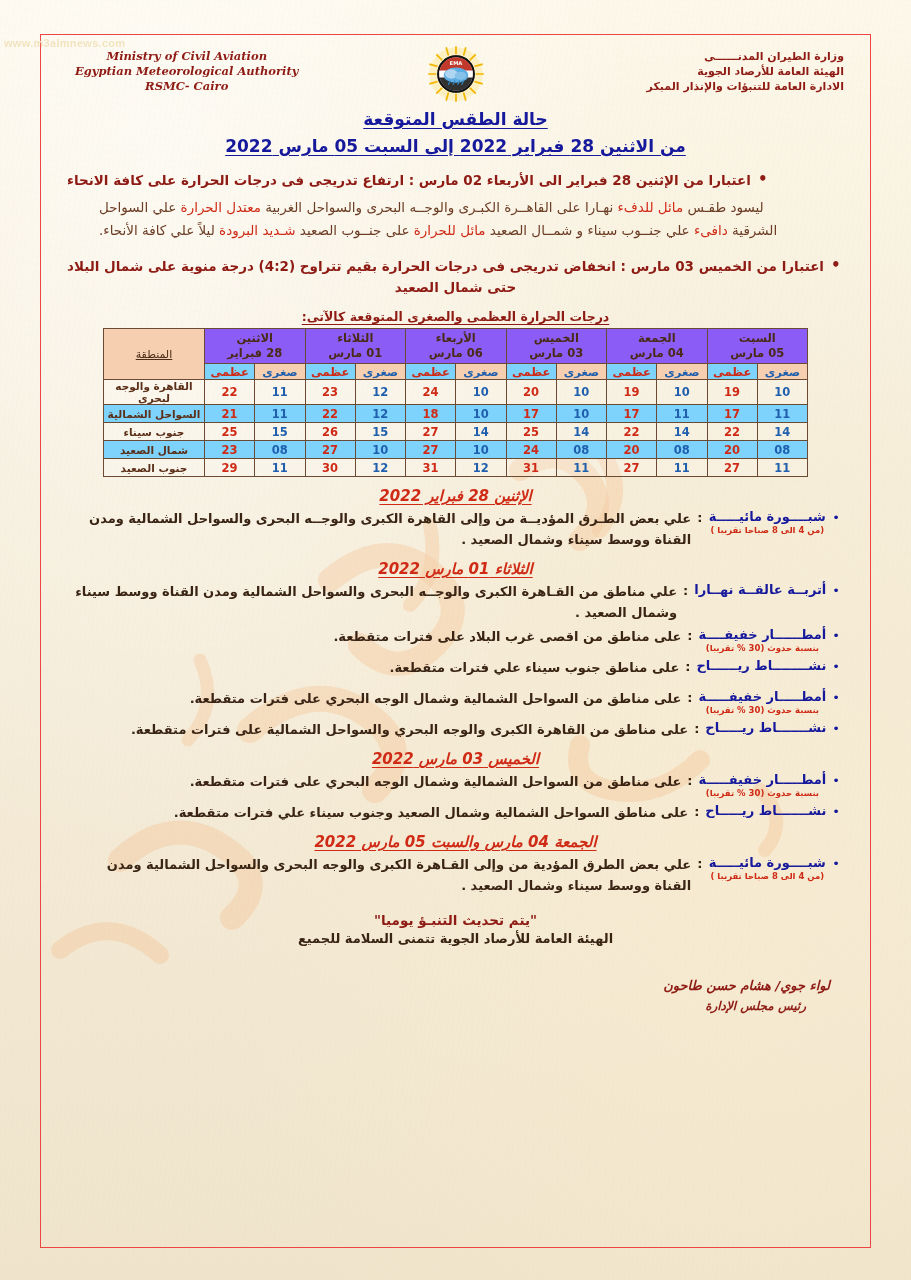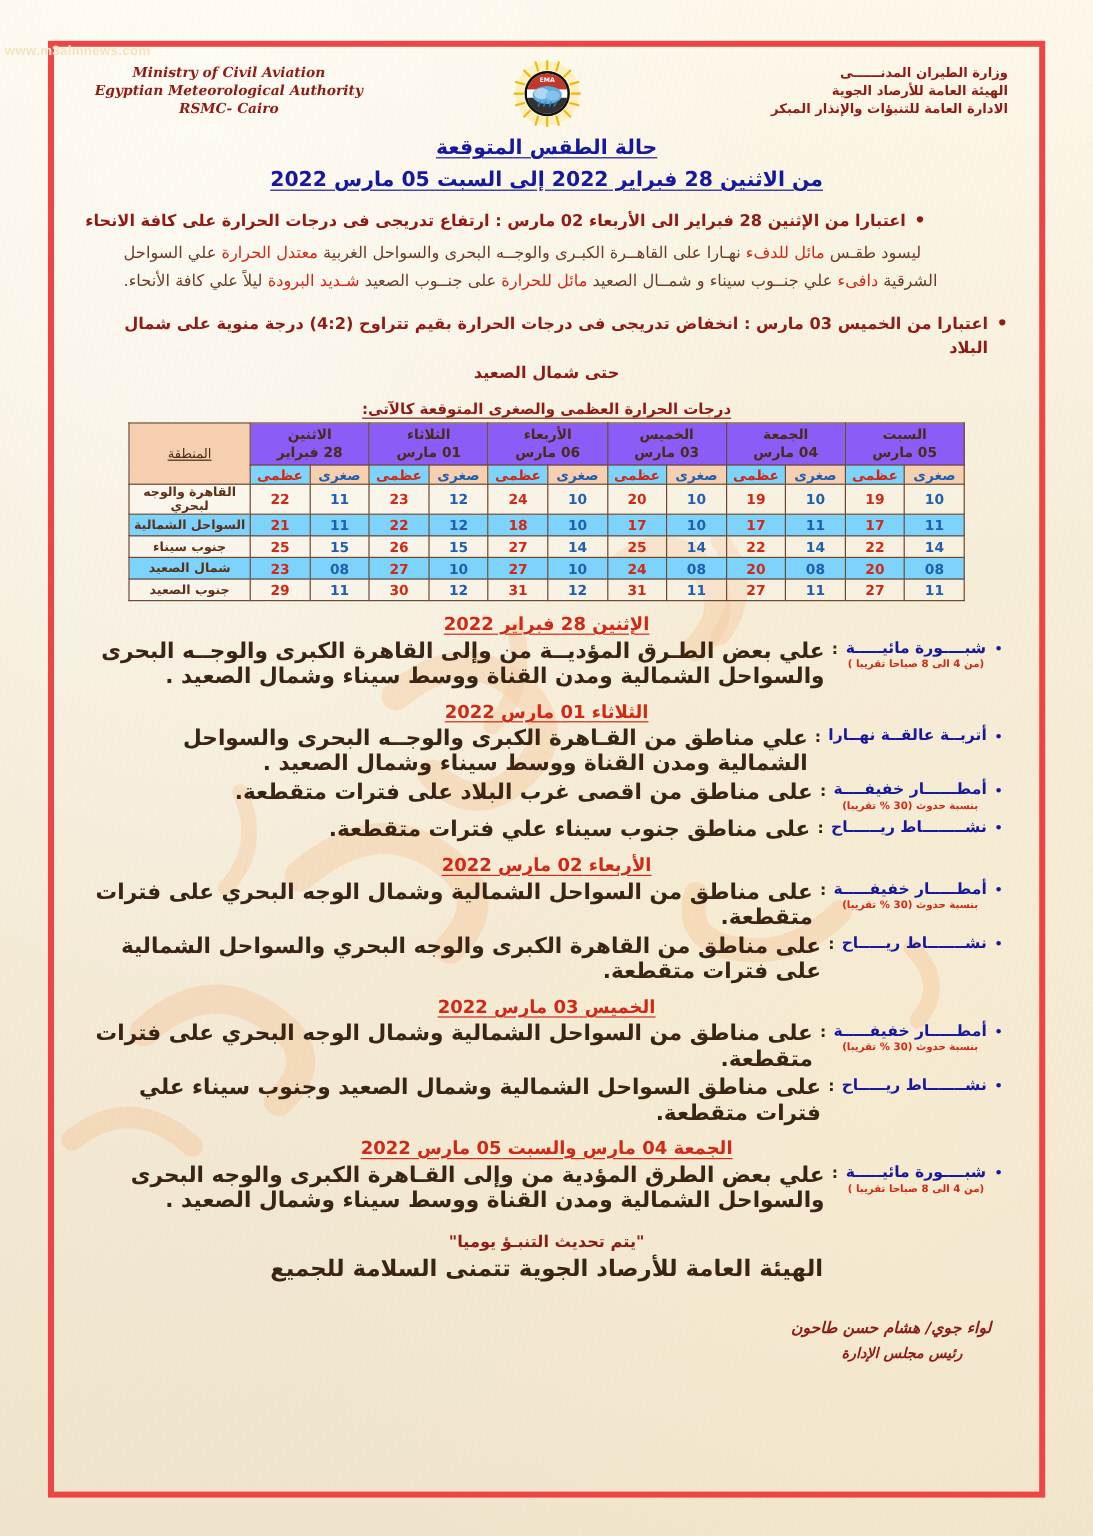--- a/index.html
+++ b/index.html
@@ -32,21 +32,21 @@
     position:absolute;left:4px;top:6px;width:125px;height:16px;
     color:#f2e3bd;font-size:11px;font-weight:700;letter-spacing:.3px;
     font-family:"Liberation Sans",sans-serif;direction:ltr;
     text-shadow:0 0 1px rgba(255,255,255,.8);
     z-index:9;
     margin-top:31px;
   }
   
   .frame{
     position:absolute;left:40px;top:34px;right:40px;bottom:32px;
-    border:5px solid #ef4444;
+    border:1px solid #ef4444;
     box-sizing:border-box;
   }
   .inner{position:relative;width:100%;height:100%;}
   
   .head{
     position:relative;height:62px;margin:10px 16px 0 16px;
   }
   .head-en{
     position:absolute;left:18px;top:4px;direction:ltr;text-align:center;
     color:#8e1b14;font-family:"DejaVu Serif","Liberation Serif",serif;
@@ -113,44 +113,44 @@
   .v-max{color:#cf2a16;}
   .v-min{color:#1f5fae;}
   tr.shade td{background:#7dd3fc;}
   td.region-cell{
     color:#5b2f18;font-size:10.5px;font-weight:700;height:17px;
   }
   
   .day-sec{margin:10px 30px 0 30px;}
   .day-title{
     text-align:center;color:#cf2a16;font-weight:700;font-size:15px;
-    text-decoration:underline;text-underline-offset:3px;margin-bottom:3px;
+    text-decoration:underline;text-underline-offset:3px;margin-bottom:3px;font-style:italic;
   }
   .fc-row{
     display:flex;align-items:flex-start;gap:6px;margin-top:3px;
     justify-content:flex-start;
   }
   .fc-dot{color:#16199c;font-size:13px;line-height:19px;}
   .fc-label{
     flex:0 0 auto;min-width:118px;text-align:center;
     color:#16199c;font-weight:700;font-size:13px;line-height:18px;
   }
   .fc-sub{
     display:block;color:#cf2a16;font-weight:700;font-size:8.5px;
     line-height:11px;margin-top:-1px;
   }
   .fc-colon{color:#3a2414;font-weight:700;font-size:13px;line-height:19px;}
   .fc-text{
-    flex:1 1 auto;color:#3a2414;font-weight:700;font-size:18px;
+    flex:1 1 auto;color:#3a2414;font-weight:700;font-size:13px;
     line-height:21px;text-align:right;
   }
   
   .foot{margin-top:16px;text-align:center;}
   .foot-1{color:#8e1b14;font-weight:700;font-size:13.5px;}
-  .foot-2{color:#3a2414;font-weight:700;font-size:19px;margin-top:3px;}
+  .foot-2{color:#3a2414;font-weight:700;font-size:13px;margin-top:3px;}
   .sign{
     margin:30px 40px 0 0;text-align:right;color:#8e1b14;
     font-weight:700;font-style:italic;font-size:13px;line-height:20px;
   }
   .sign .l2{font-size:12px;padding-right:24px;display:block;}
 </style>
 </head>
 <body>
 
 <div class="paper-bg"></div>
@@ -400,21 +400,20 @@
       <span class="fc-dot">•</span>
       <span class="fc-label">
         <span>نشــــــــاط ريــــــاح</span>
       </span>
       <span class="fc-colon">:</span>
       <span class="fc-text">على مناطق جنوب سيناء علي فترات متقطعة.</span>
     </div>
   </div>
 
   <div class="day-sec">
-    <div class="day-title">الأربعاء 02 مارس 2022</div>
     <div class="fc-row">
       <span class="fc-dot">•</span>
       <span class="fc-label">
         <span>أمطـــــار خفيفـــــة</span>
         <span class="fc-sub">بنسبة حدوث (30 % تقريبا)</span>
       </span>
       <span class="fc-colon">:</span>
       <span class="fc-text">على مناطق من السواحل الشمالية وشمال الوجه البحري على فترات متقطعة.</span>
     </div>
     <div class="fc-row">

